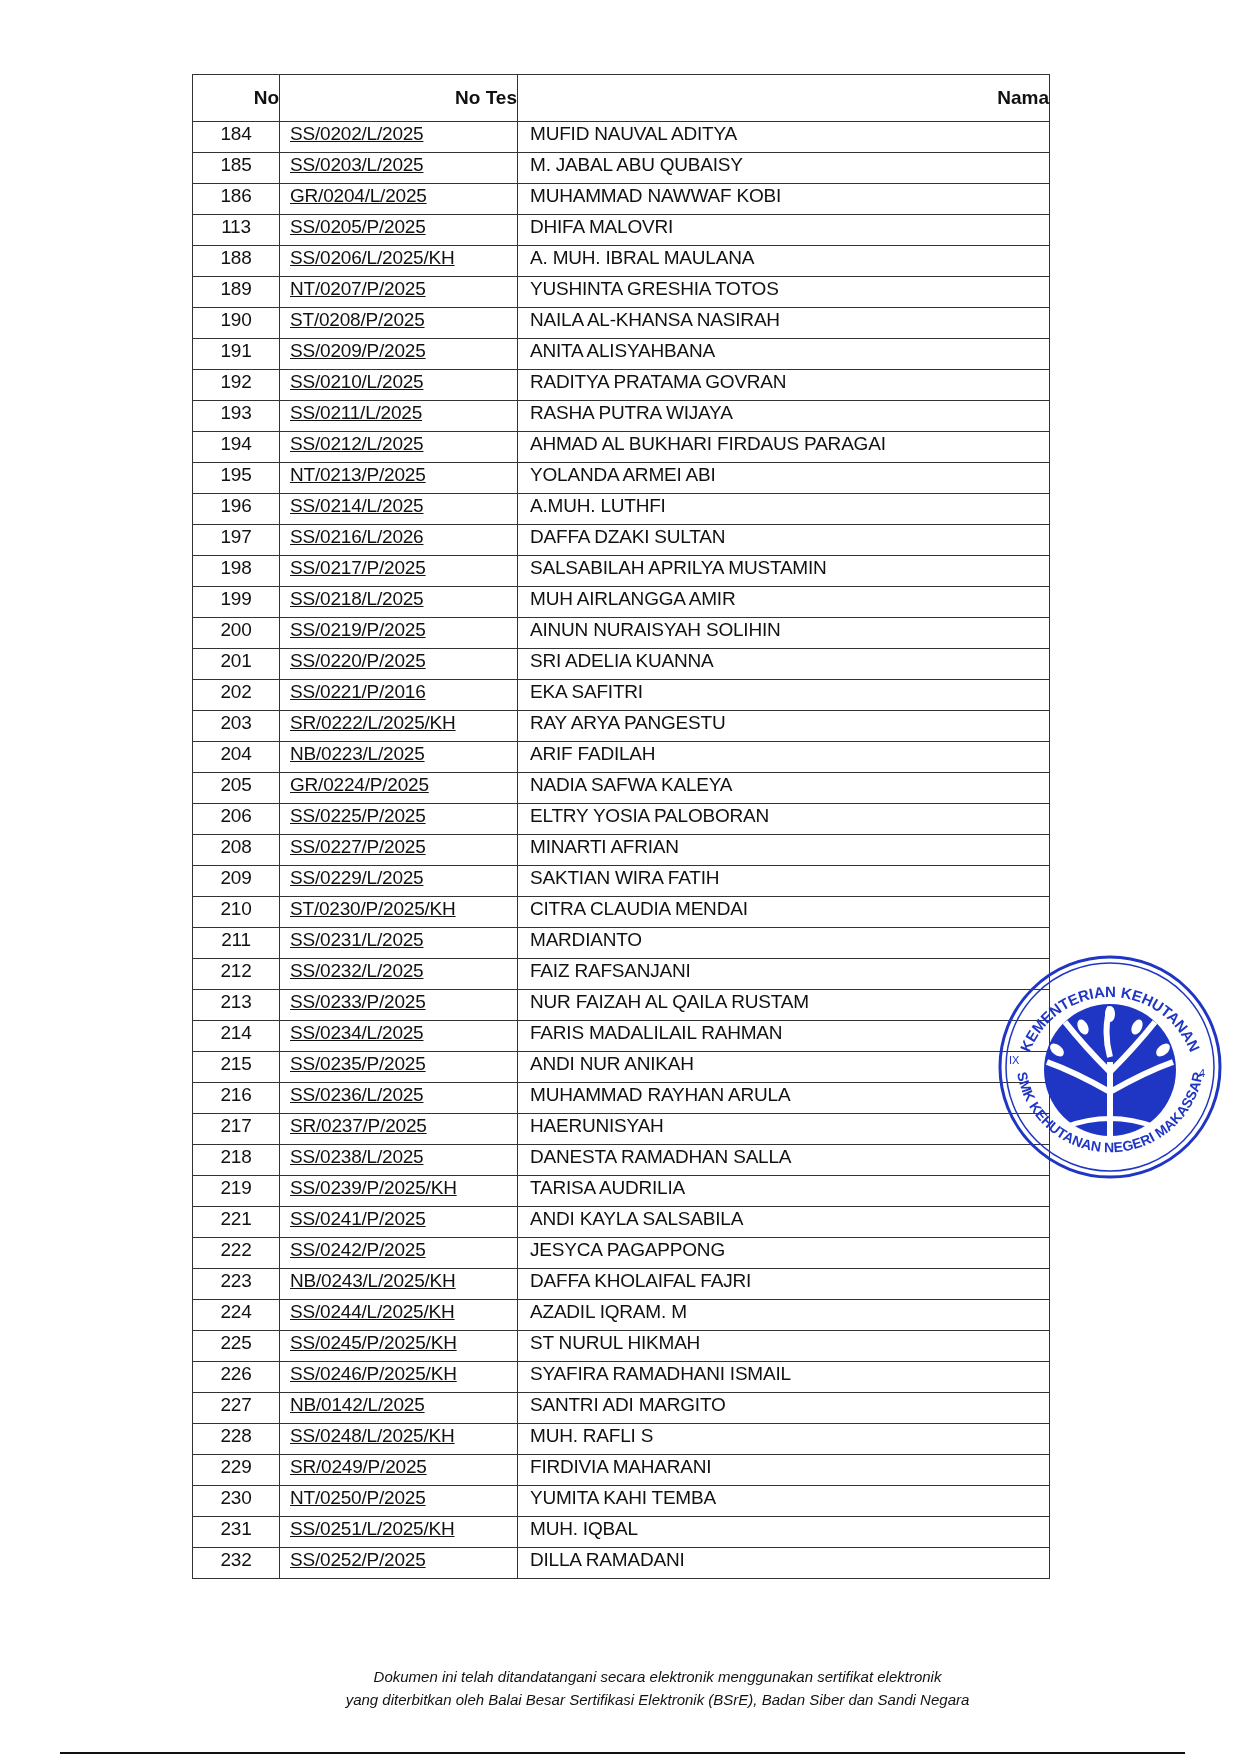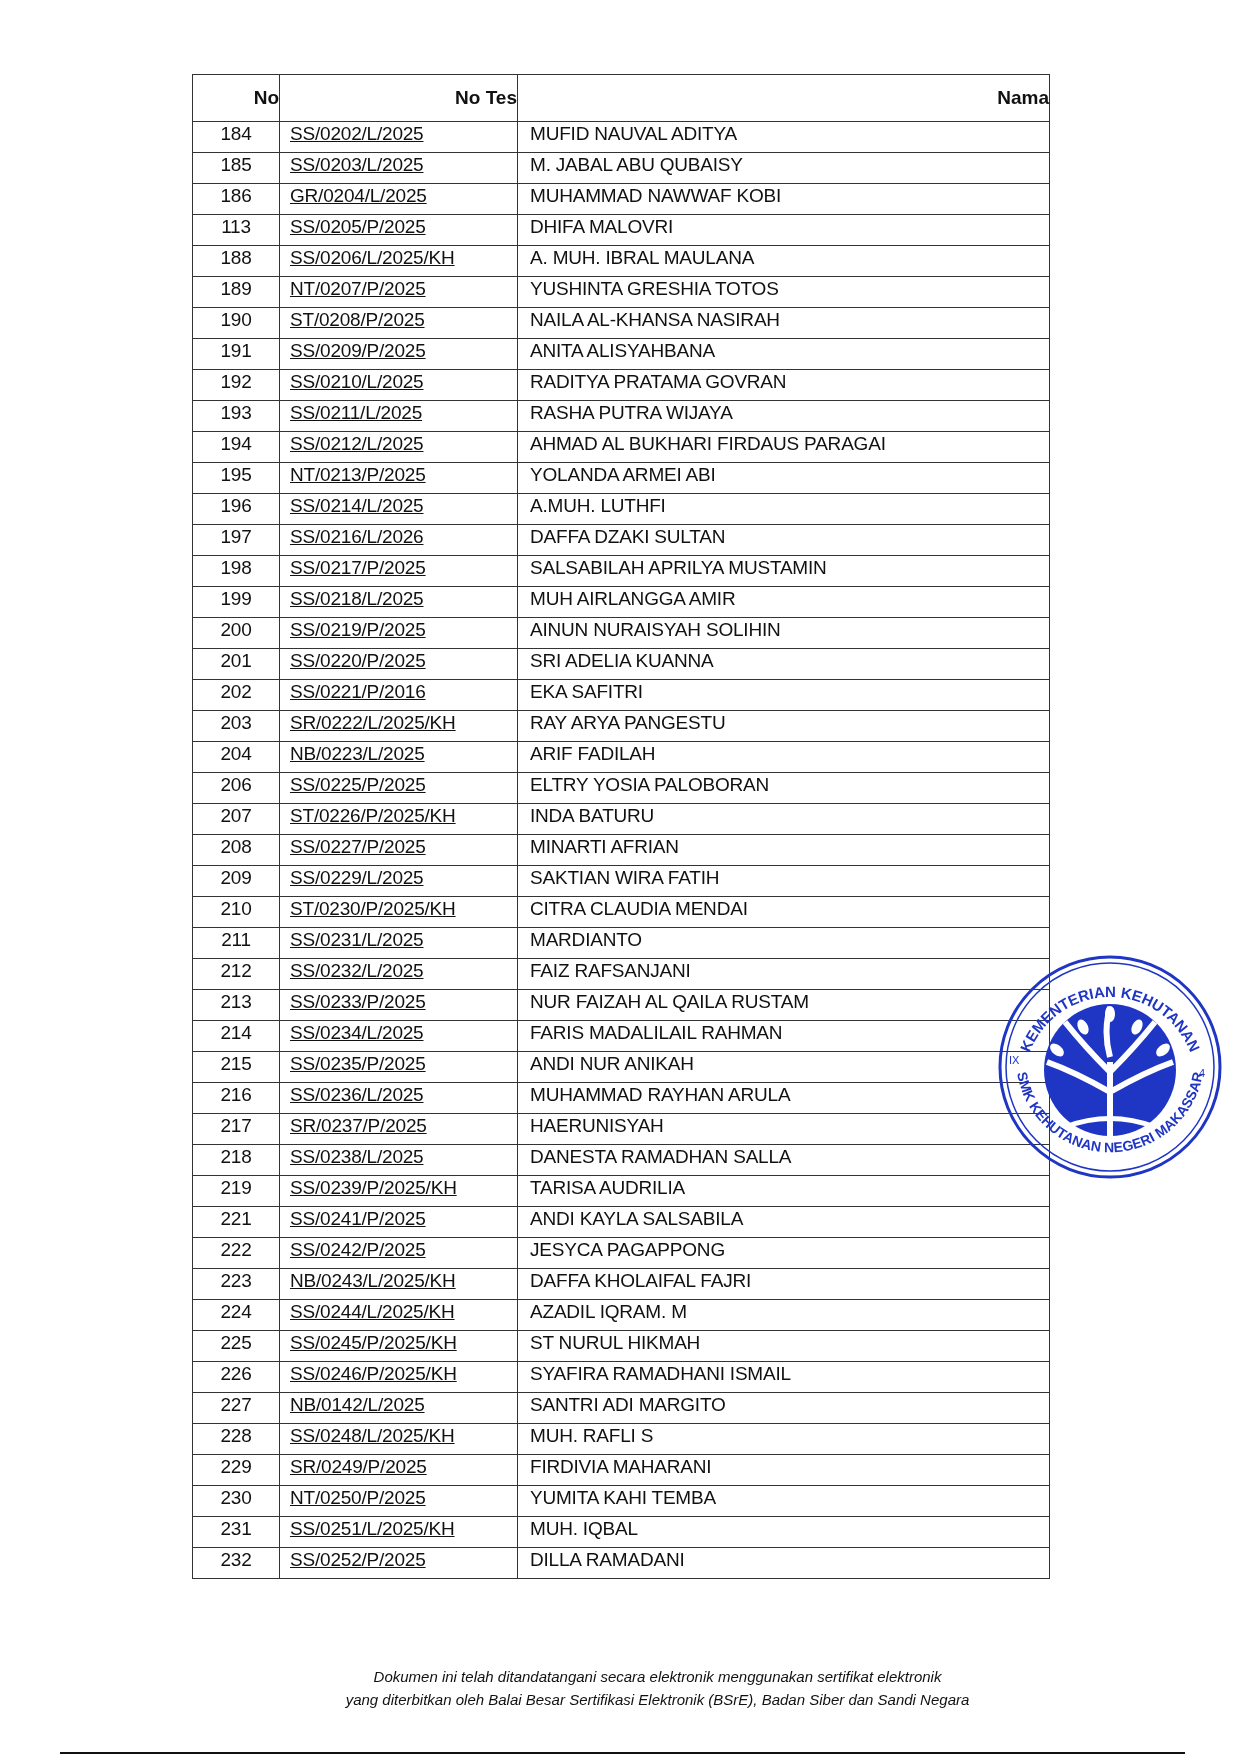--- a/index.html
+++ b/index.html
@@ -132,28 +132,28 @@
         <td class="no">203</td>
         <td class="tes">SR/0222/L/2025/KH</td>
         <td class="nama">RAY ARYA PANGESTU</td>
       </tr>
       <tr>
         <td class="no">204</td>
         <td class="tes">NB/0223/L/2025</td>
         <td class="nama">ARIF FADILAH</td>
       </tr>
       <tr>
+        <td class="no">205</td>
+        <td class="tes">GR/0224/P/2025</td>
+        <td class="nama">NADIA SAFWA KALEYA</td>
+      </tr>
+      <tr>
         <td class="no">206</td>
         <td class="tes">SS/0225/P/2025</td>
         <td class="nama">ELTRY YOSIA PALOBORAN</td>
-      </tr>
-      <tr>
-        <td class="no">207</td>
-        <td class="tes">ST/0226/P/2025/KH</td>
-        <td class="nama">INDA BATURU</td>
       </tr>
       <tr>
         <td class="no">208</td>
         <td class="tes">SS/0227/P/2025</td>
         <td class="nama">MINARTI AFRIAN</td>
       </tr>
       <tr>
         <td class="no">209</td>
         <td class="tes">SS/0229/L/2025</td>
         <td class="nama">SAKTIAN WIRA FATIH</td>

